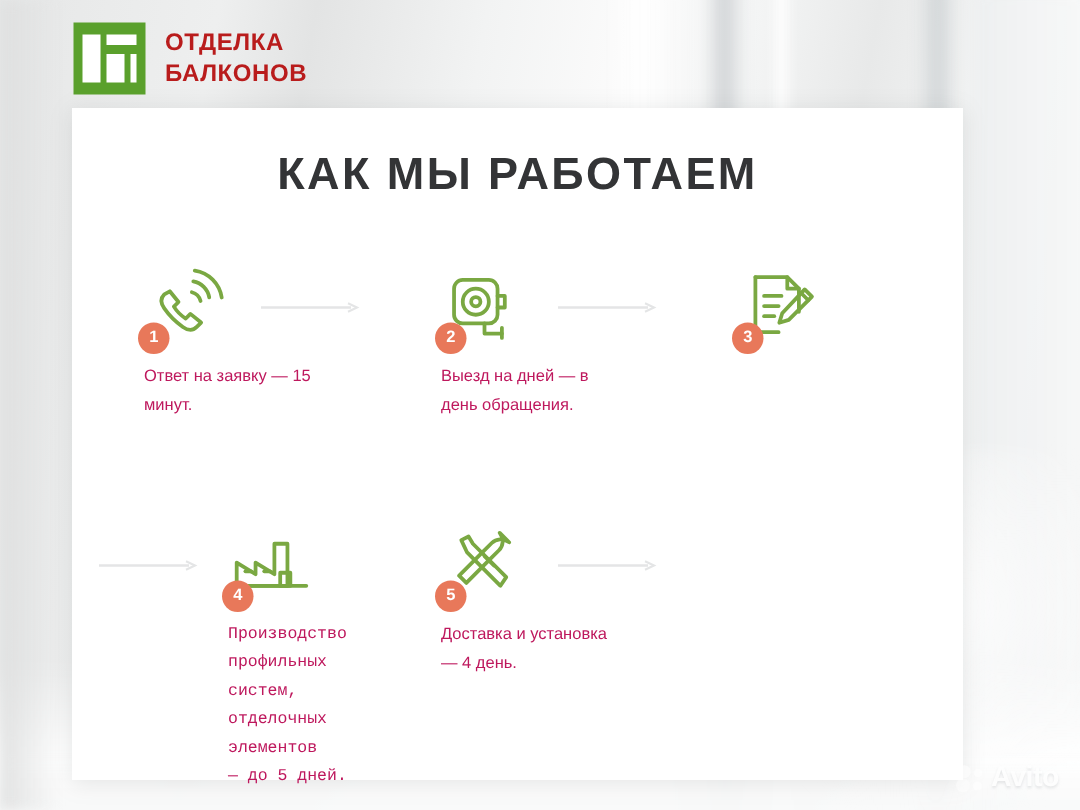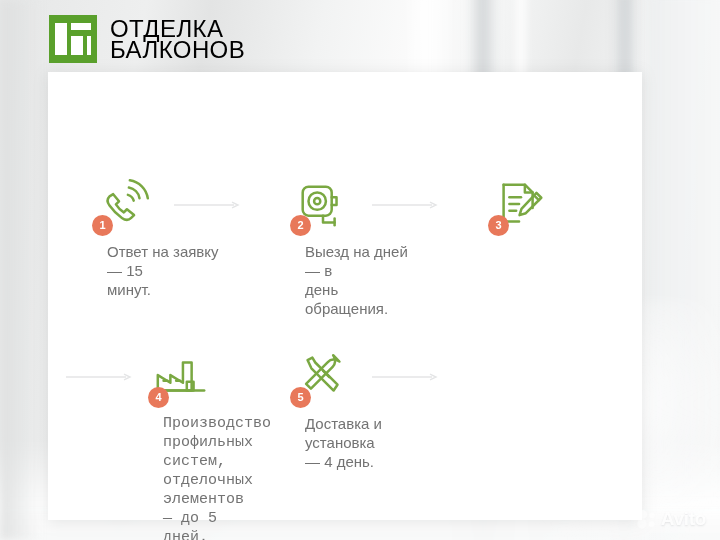--- a/index.html
+++ b/index.html
@@ -53,25 +53,25 @@
   }
 
   
   .brand {
     position: absolute; left: 48px; top: 14px;
     display: flex; align-items: center; gap: 12px;
     z-index: 6;
   }
   .brand-mark { width: 50px; height: 50px; display: block; }
   .brand-text {
-    font-weight: normal;
-    font-size: 24px;
+    font-weight: bold;
+    font-size: 16px;
     line-height: 21px;
     letter-spacing: .4px;
-    color: #000000;
+    color: #b91c1c;
     text-transform: uppercase;
     white-space: pre-line;
   }
 
   
   .card {
     position: absolute;
     left: 48px; top: 72px;
     width: 594px; height: 448px;
     background: #ffffff;
@@ -121,25 +121,24 @@
     width: 66px; height: 10px;
   }
   .conn-1 { left: 126px; }
   .conn-2 { left: 126px; }
   .conn-r2-a { left: 18px; }
   .conn-r2-b { left: 126px; }
 
   .step-text {
     padding-left: 48px;
     padding-right: 20px;
-    font-size: 15px;
+    font-size: 11px;
     line-height: 19px;
-    color: #737373;
+    color: #be185d;
     white-space: pre-line;
-    margin-left: 11px;
   }
   .step-text.shift { padding-left: 104px; padding-right: 14px; font-family: Liberation Mono, monospace; }
 
   
   .avito {
     position: absolute;
     right: 14px; bottom: 10px;
     display: flex; align-items: center; gap: 4px;
     z-index: 8;
     opacity: .55;
@@ -176,20 +175,21 @@
       <rect x="23" y="22" width="12" height="19" fill="#ffffff"></rect>
       <rect x="39" y="22" width="4" height="19" fill="#ffffff"></rect>
       <rect x="23" y="16" width="4" height="6" fill="#5aa02c"></rect>
     </svg>
     <div class="brand-text">ОТДЕЛКА
 БАЛКОНОВ</div>
   </div>
 
   <div class="card">
 
+    <div class="card-title">КАК МЫ РАБОТАЕМ</div>
 
     <div class="row row-1">
 
       <div class="cell">
         <div class="icon-slot">
           <div class="icon-wrap">
             <svg class="step-icon" viewBox="0 0 60 60" fill="none" stroke="#7aa842" stroke-width="2.6" stroke-linecap="round" stroke-linejoin="round">
               <path d="M14 21c-2.6 2.6-2.6 6 0 9.6 3.2 4.6 8.2 9.6 12.8 12.8 3.6 2.6 7 2.6 9.6 0l3-3-7.4-6-3.2 3.2c-2.6-1.6-6.6-5.6-8.2-8.2l3.2-3.2-6-7.4-3.8 2.2z"></path>
               <path d="M34 12c5.6 1 10 5.4 11 11"></path>
               <path d="M33 19.5c3 .8 5.2 3 6 6"></path>

